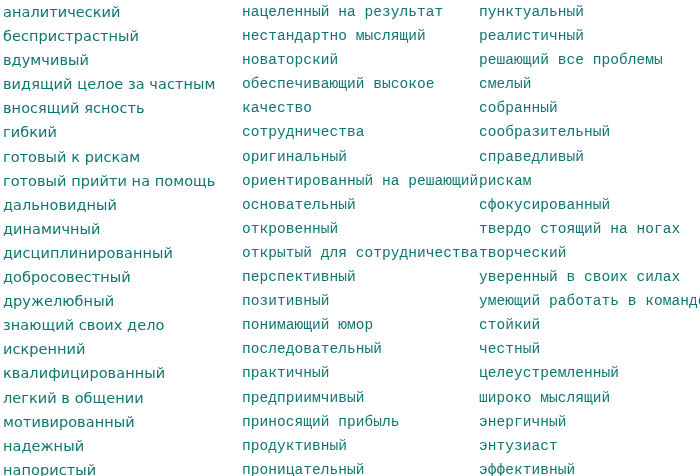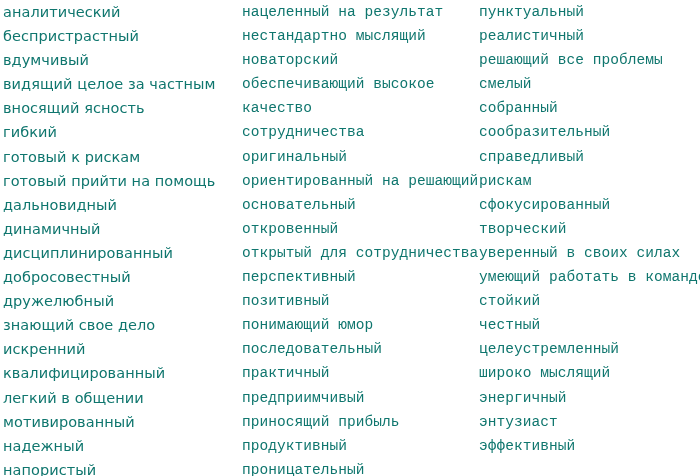--- a/index.html
+++ b/index.html
@@ -56,21 +56,21 @@
       <div class="word">видящий целое за частным</div>
       <div class="word">вносящий ясность</div>
       <div class="word">гибкий</div>
       <div class="word">готовый к рискам</div>
       <div class="word">готовый прийти на помощь</div>
       <div class="word">дальновидный</div>
       <div class="word">динамичный</div>
       <div class="word">дисциплинированный</div>
       <div class="word">добросовестный</div>
       <div class="word">дружелюбный</div>
-      <div class="word">знающий свое дело</div>
+      <div class="word">знающий своих дело</div>
       <div class="word">искренний</div>
       <div class="word">квалифицированный</div>
       <div class="word">легкий в общении</div>
       <div class="word">мотивированный</div>
       <div class="word">надежный</div>
       <div class="word">напористый</div>
     </div>
   <div class="column c2">
       <div class="word">нацеленный на результат</div>
       <div class="word">нестандартно мыслящий</div>
@@ -96,20 +96,21 @@
   <div class="column c3">
       <div class="word">пунктуальный</div>
       <div class="word">реалистичный</div>
       <div class="word">решающий все проблемы</div>
       <div class="word">смелый</div>
       <div class="word">собранный</div>
       <div class="word">сообразительный</div>
       <div class="word">справедливый</div>
       <div class="word">рискам</div>
       <div class="word">сфокусированный</div>
+      <div class="word">твердо стоящий на ногах</div>
       <div class="word">творческий</div>
       <div class="word">уверенный в своих силах</div>
       <div class="word">умеющий работать в команде</div>
       <div class="word">стойкий</div>
       <div class="word">честный</div>
       <div class="word">целеустремленный</div>
       <div class="word">широко мыслящий</div>
       <div class="word">энергичный</div>
       <div class="word">энтузиаст</div>
       <div class="word">эффективный</div>

